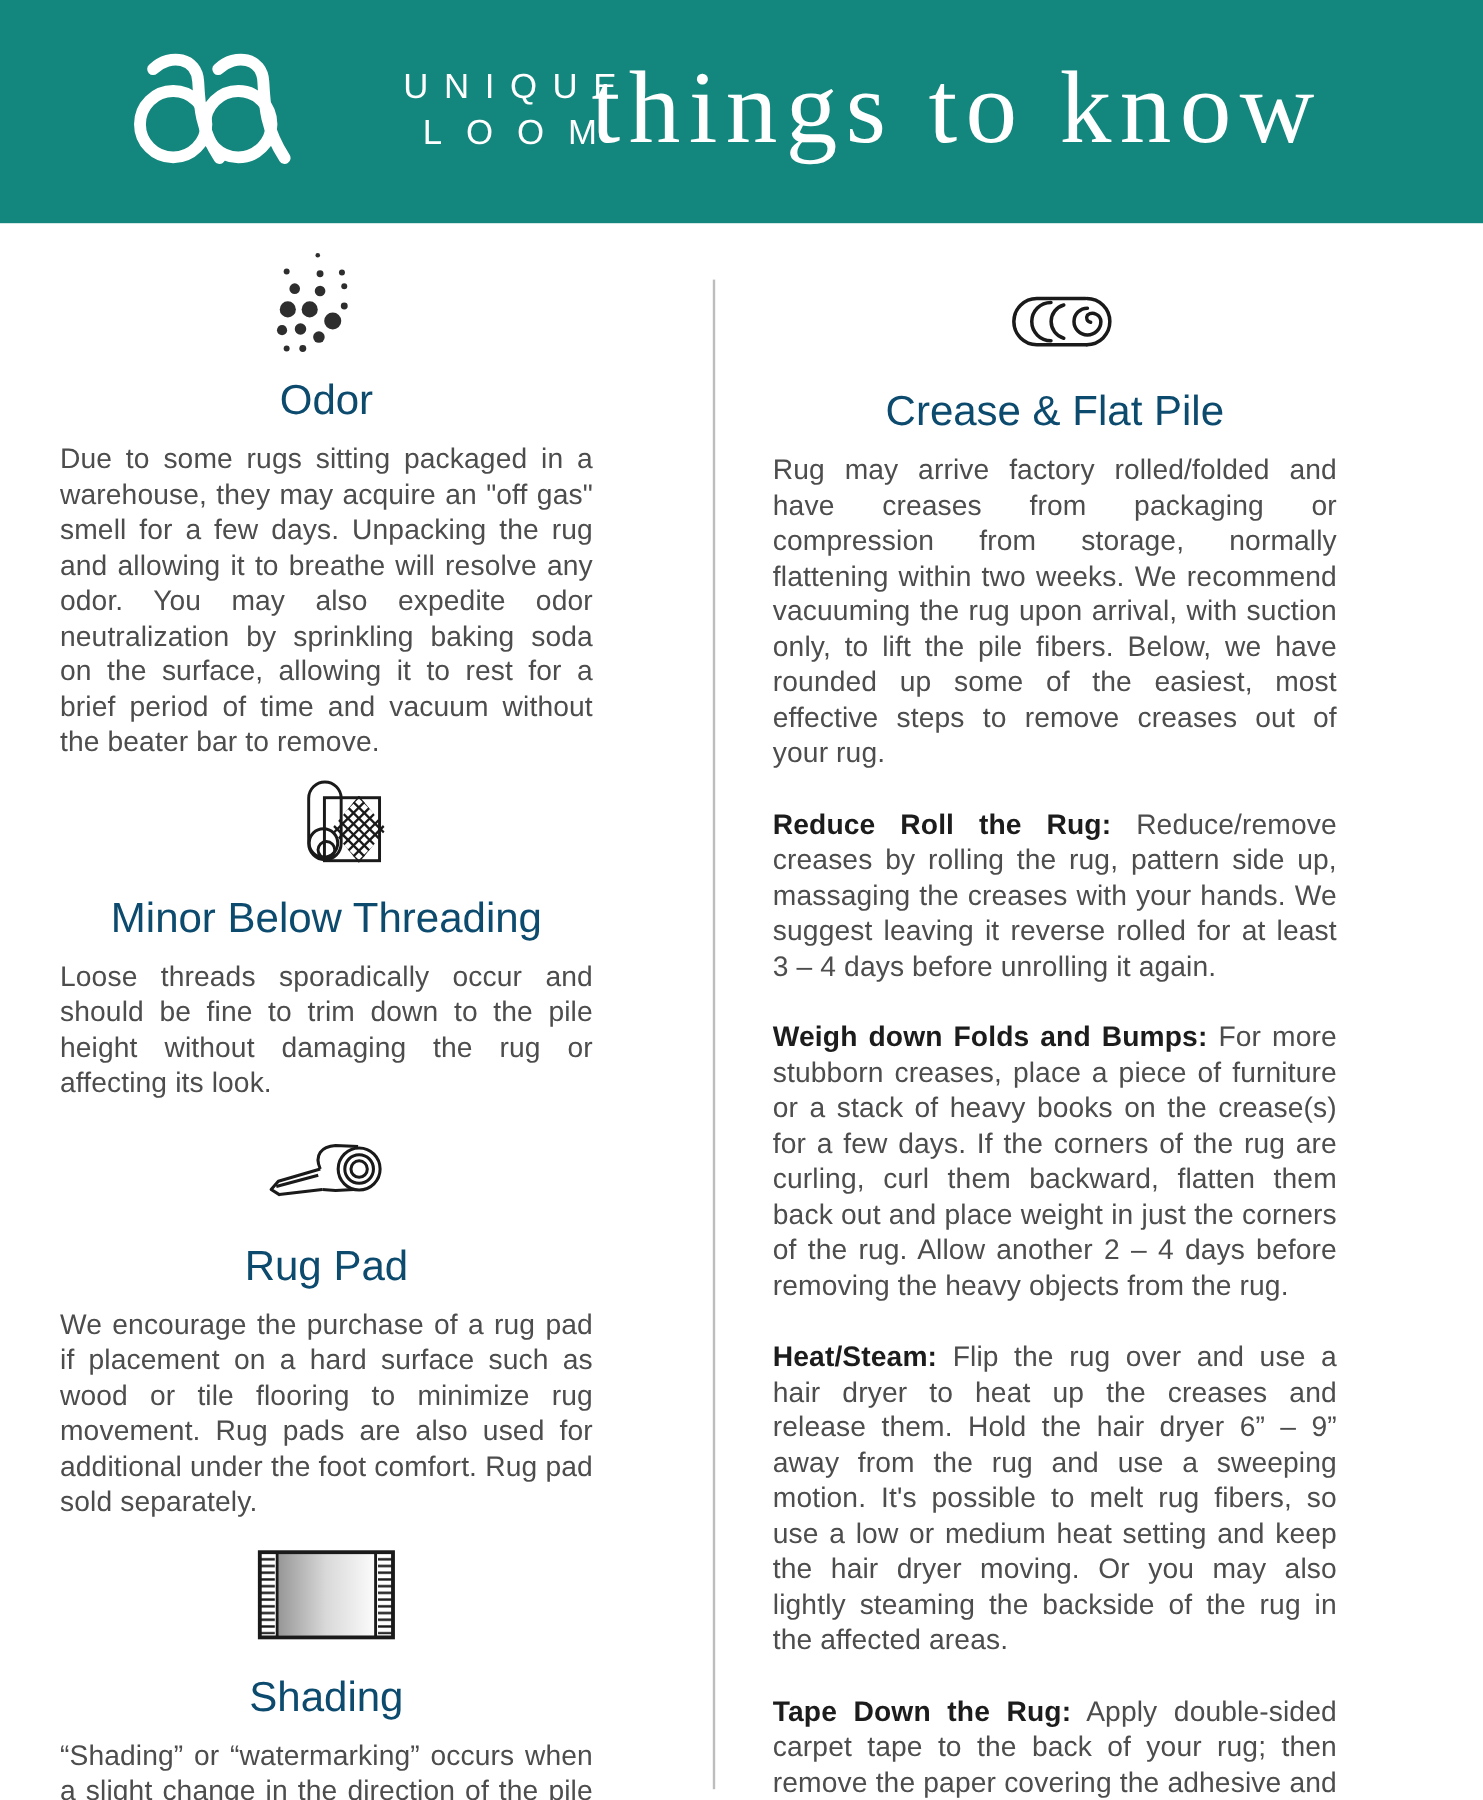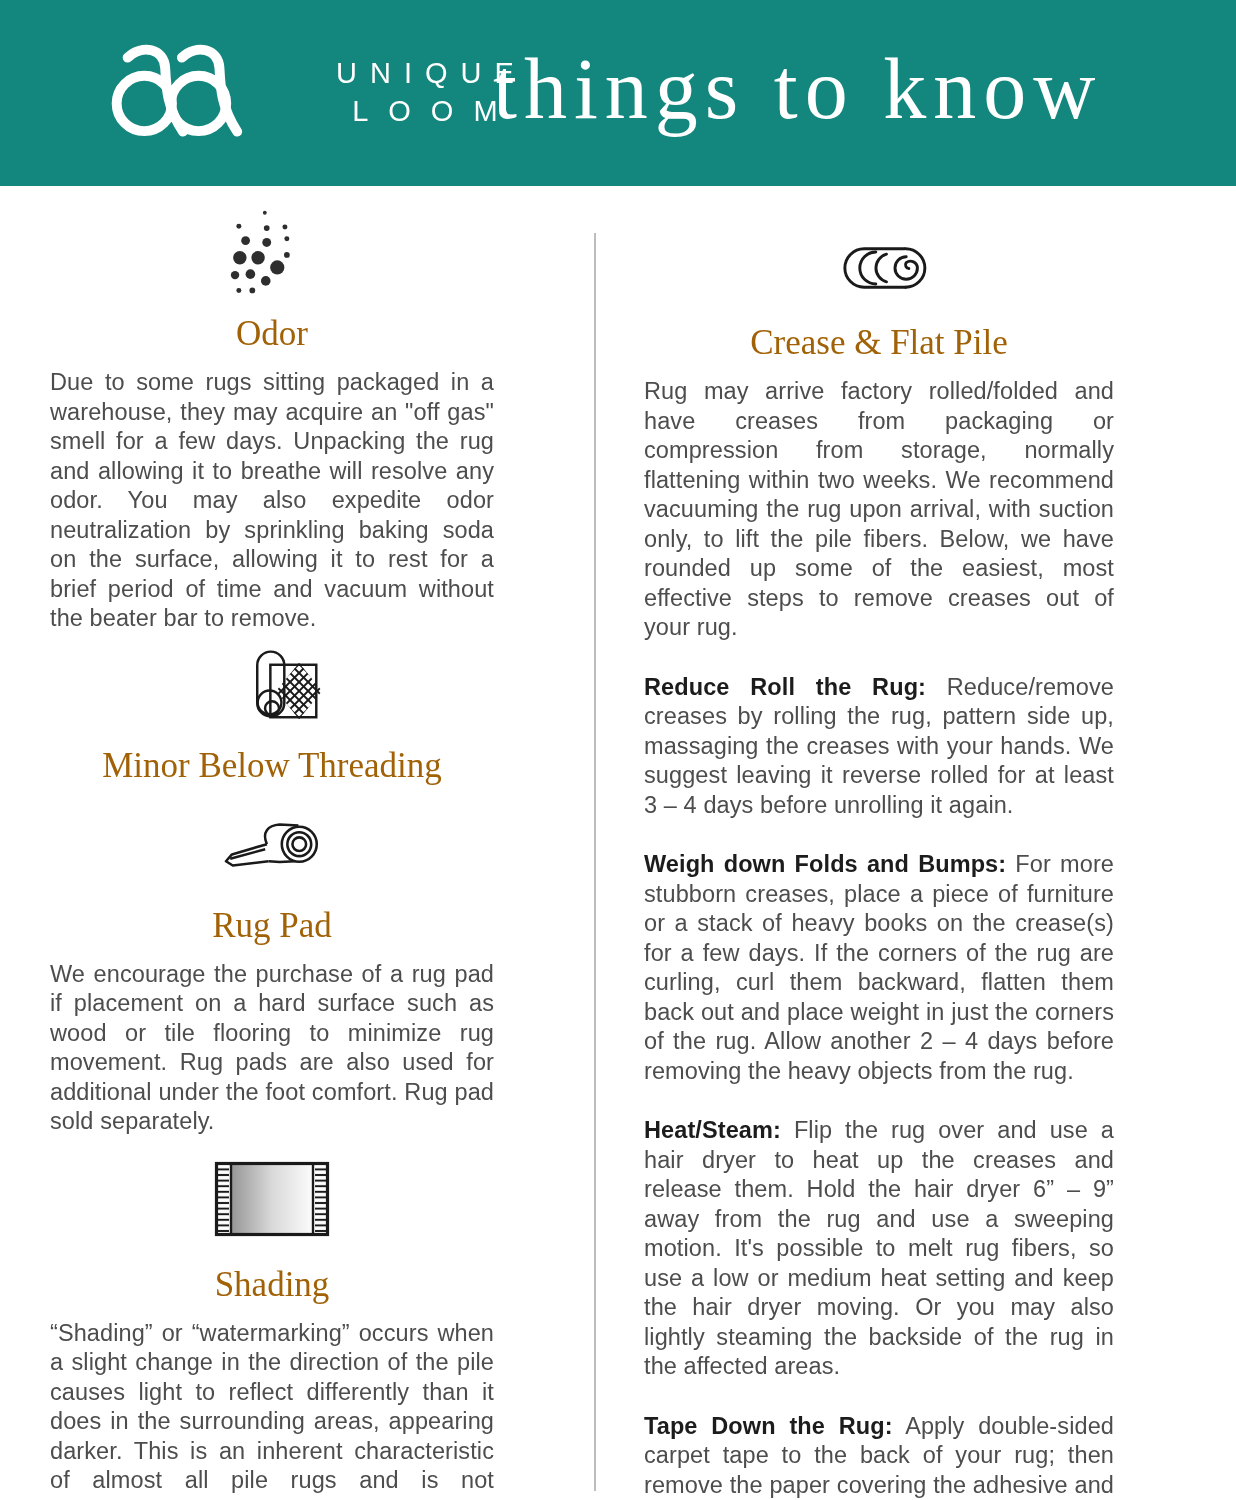--- a/index.html
+++ b/index.html
@@ -32,22 +32,22 @@
   .divider{
     position:absolute;left:594px;top:233px;height:1258px;width:2px;
     background:#bdbdbd;
   }
   .col{position:absolute;top:200px;}
   .col-left{left:38px;width:468px;}
   .col-right{left:632px;width:494px;}
   .icon-row{display:flex;justify-content:center;align-items:flex-end;}
   .icon-row svg{display:block;}
   h2{
-    font-family:Liberation Serif, serif;font-weight:400;
-    font-size:35px;line-height:44px;color:#a16207;
+    font-family:Liberation Sans, sans-serif;font-weight:400;
+    font-size:35px;line-height:44px;color:#0c4a6e;
     text-align:center;margin:0;
   }
   p{
     margin:12px;text-align:justify;
     font-size:23.5px;line-height:29.5px;color:#4d4d4d;letter-spacing:0.1px;
   }
   p strong{color:#1c1c1c;font-weight:700;}
   
   .m-odor-icon{height:96px;margin-top:6px;}
   .m-odor-h{margin:10px 0 5px;}
@@ -136,20 +136,21 @@
         <line x1="52" y1="102" x2="134" y2="20"></line>
         <line x1="52" y1="113" x2="134" y2="31"></line>
         <line x1="52" y1="124" x2="134" y2="42"></line>
       </g>
       <rect x="42" y="2" width="33" height="79" rx="16.5" class="icon-stroke" stroke-width="3" fill="#fff"></rect>
       <circle cx="57" cy="64" r="14.5" class="icon-stroke" stroke-width="3" fill="#fff"></circle>
       <circle cx="60" cy="71" r="8.5" class="icon-stroke" stroke-width="3" fill="#fff"></circle>
     </svg>
   </div>
   <h2 class="m-thread-h">Minor Below Threading</h2>
+  <p>Loose threads sporadically occur and should be fine to trim down to the pile height without damaging the rug or affecting its look.</p>
 
   <div class="icon-row m-tape-icon">
     <svg width="104" height="62" viewBox="0 0 122 72">
       <g class="icon-stroke" stroke-width="3" stroke-linejoin="round">
         <path d="M55,28 L14,40 L7,48 L15,53 L57,48" fill="#fff"></path>
         <path d="M53,34 L12,45"></path>
         <path d="M55,28 C49,14 56,6 70,5 L92,6"></path>
         <path d="M57,48 L70,49 L88,48"></path>
       </g>
       <circle cx="93" cy="28" r="20.5" class="icon-stroke" stroke-width="3" fill="#fff"></circle>

